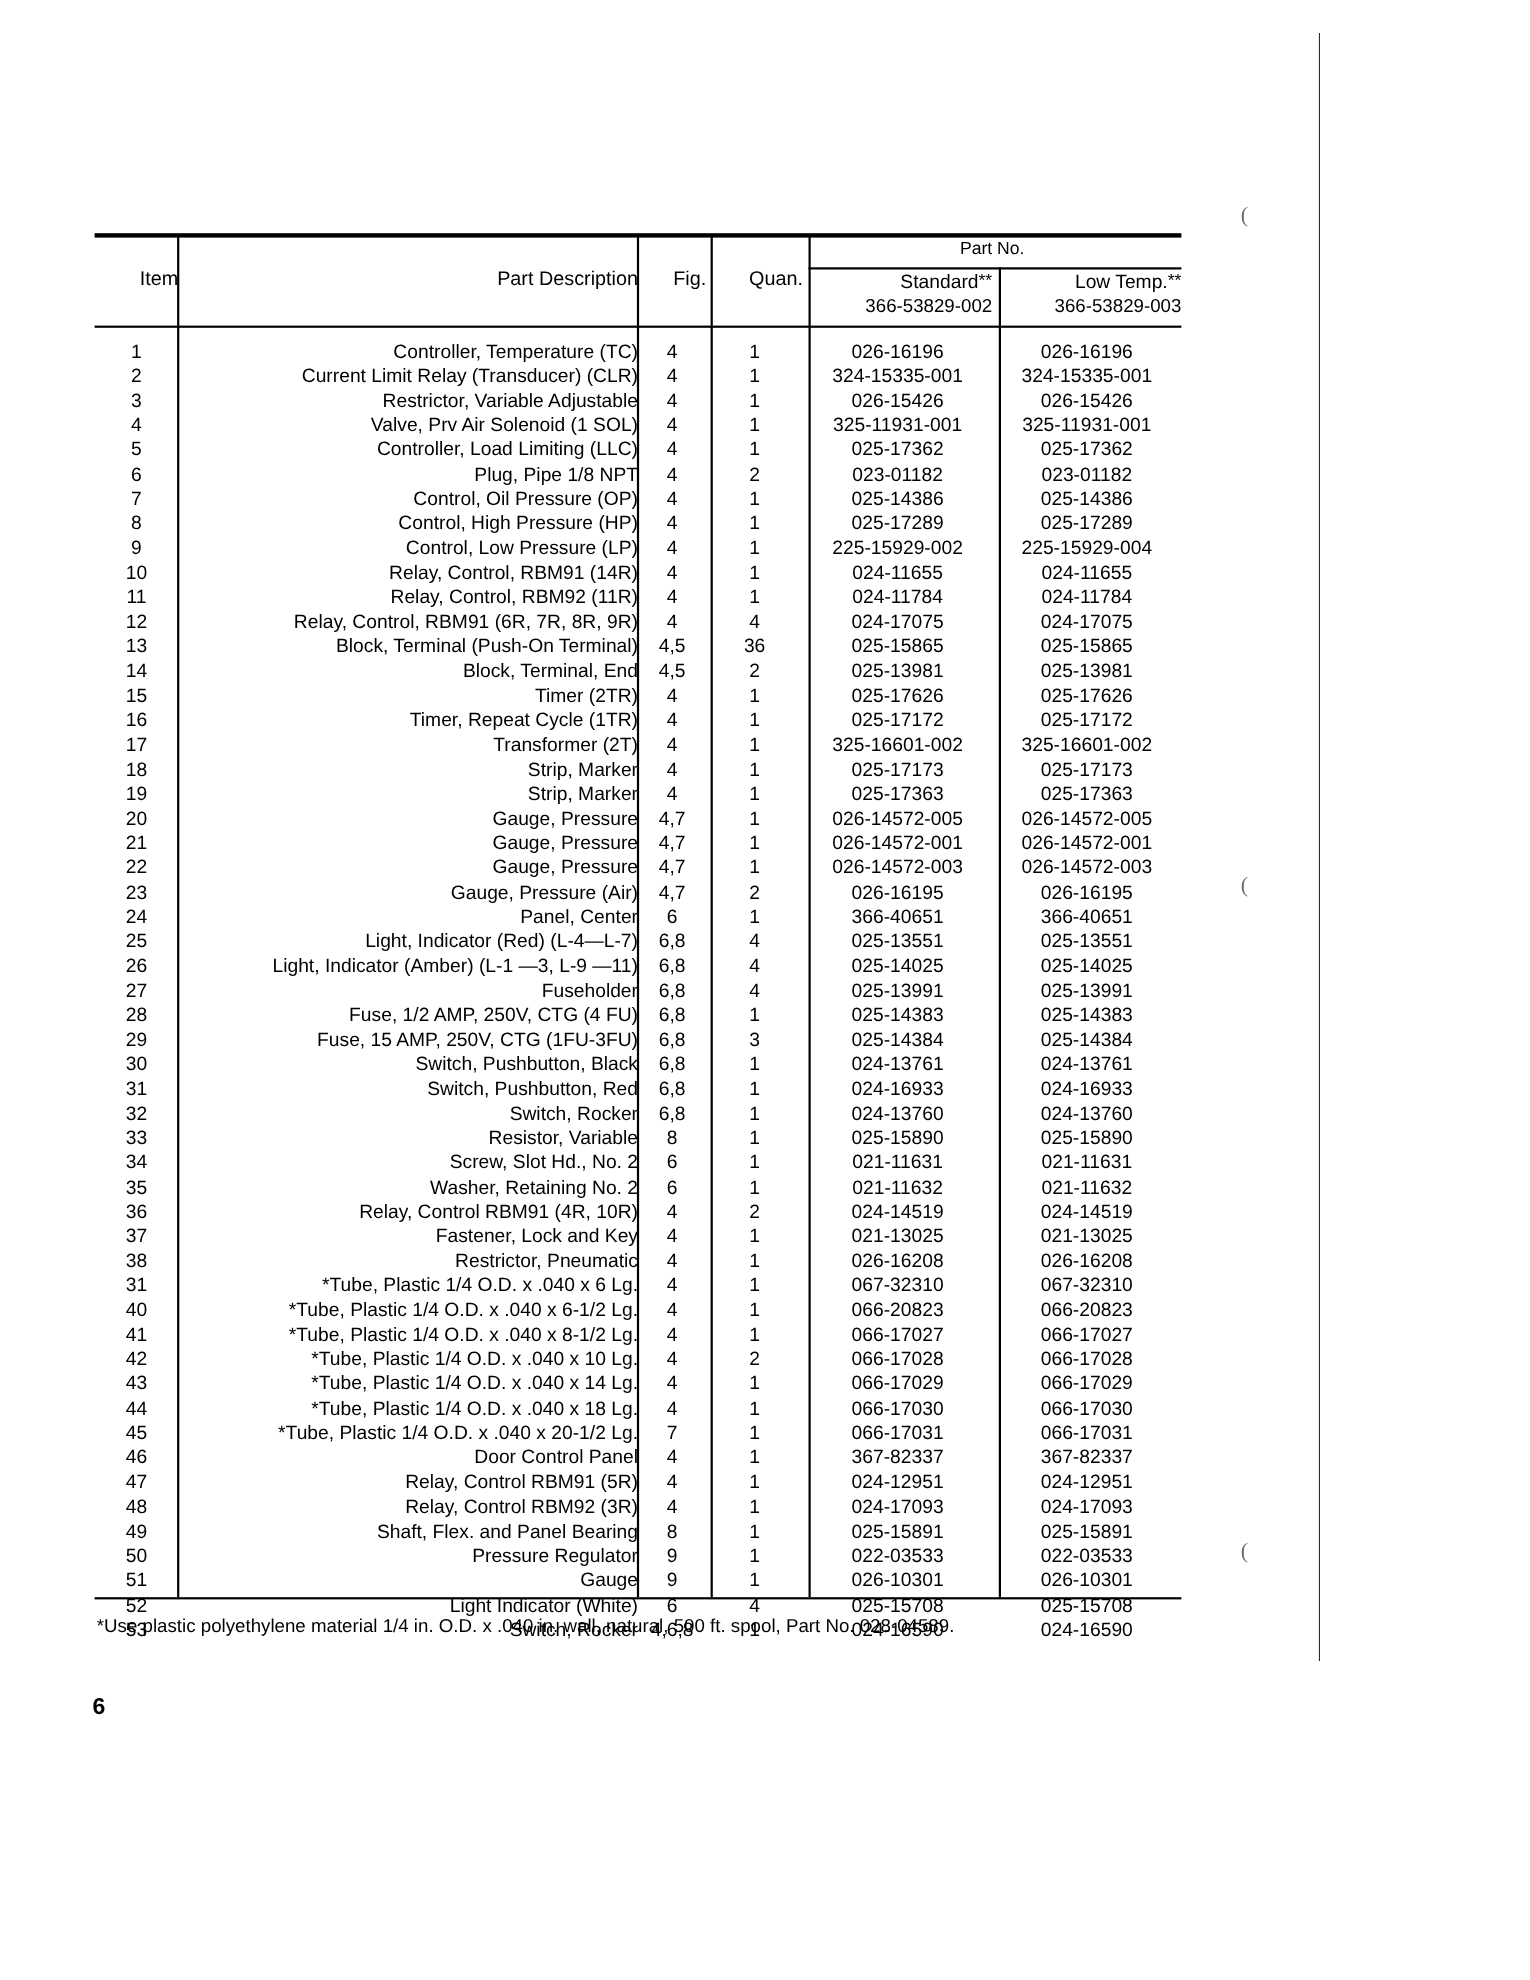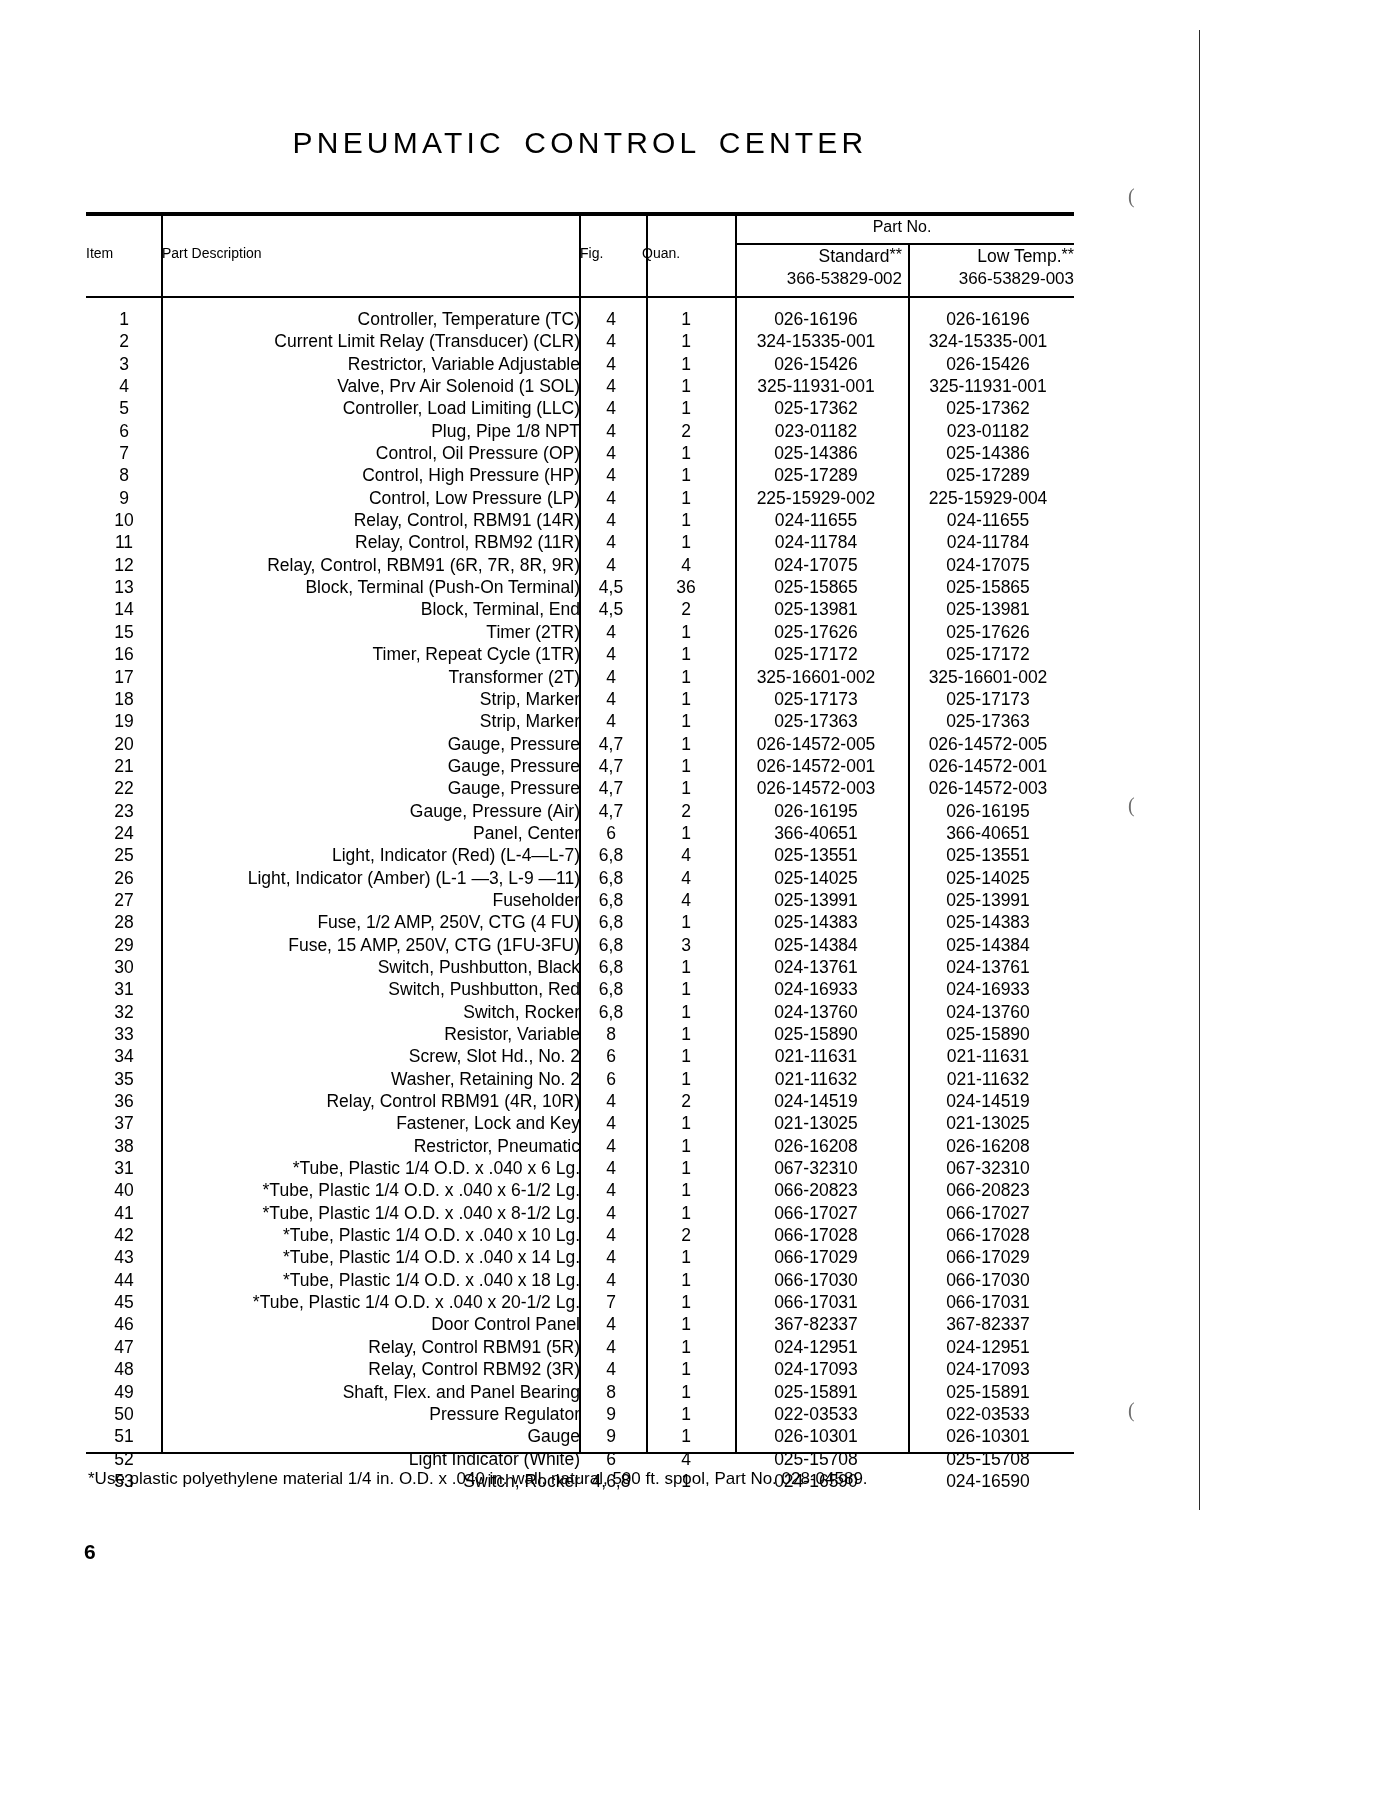--- a/index.html
+++ b/index.html
@@ -112,22 +112,22 @@
 
   
   .vrule {
     position: absolute;
     background: #000;
     width: 2px;
   }
 
   
   .hdr {
-    text-align: left;
-    font-size: 14px;
+    text-align: right;
+    font-size: 18px;
   }
   .hdr-partno {
     text-align: center;
     font-size: 16px;
     padding-bottom: 2px;
   }
   .hdr-sub {
     text-align: right;
     font-size: 17.5px;
     line-height: 1.32;
@@ -187,21 +187,20 @@
 </head>
 <body>
 
 <div class="page">
 
   <div class="scan-edge"></div>
   <div class="scan-mark" style="left:1128px; top:186px;">(</div>
   <div class="scan-mark" style="left:1128px; top:795px;">(</div>
   <div class="scan-mark" style="left:1128px; top:1400px;">(</div>
 
-  <div class="doc-title">PNEUMATIC CONTROL CENTER</div>
 
   <div class="rule-top"></div>
   <div class="rule-head"></div>
   <div class="hline-partno"></div>
   <div class="rule-bottom"></div>
 
   <div class="vrule" style="left:161px; top:214px; height:1238px;"></div>
   <div class="vrule" style="left:579px; top:214px; height:1238px;"></div>
   <div class="vrule" style="left:646px; top:214px; height:1238px;"></div>
   <div class="vrule" style="left:735px; top:214px; height:1238px;"></div>

